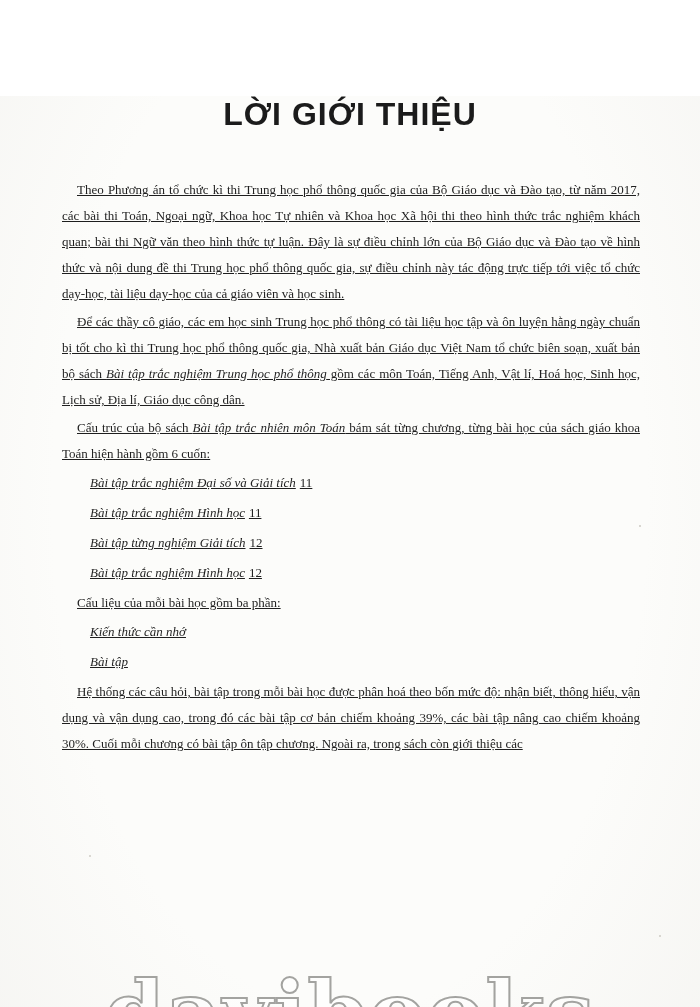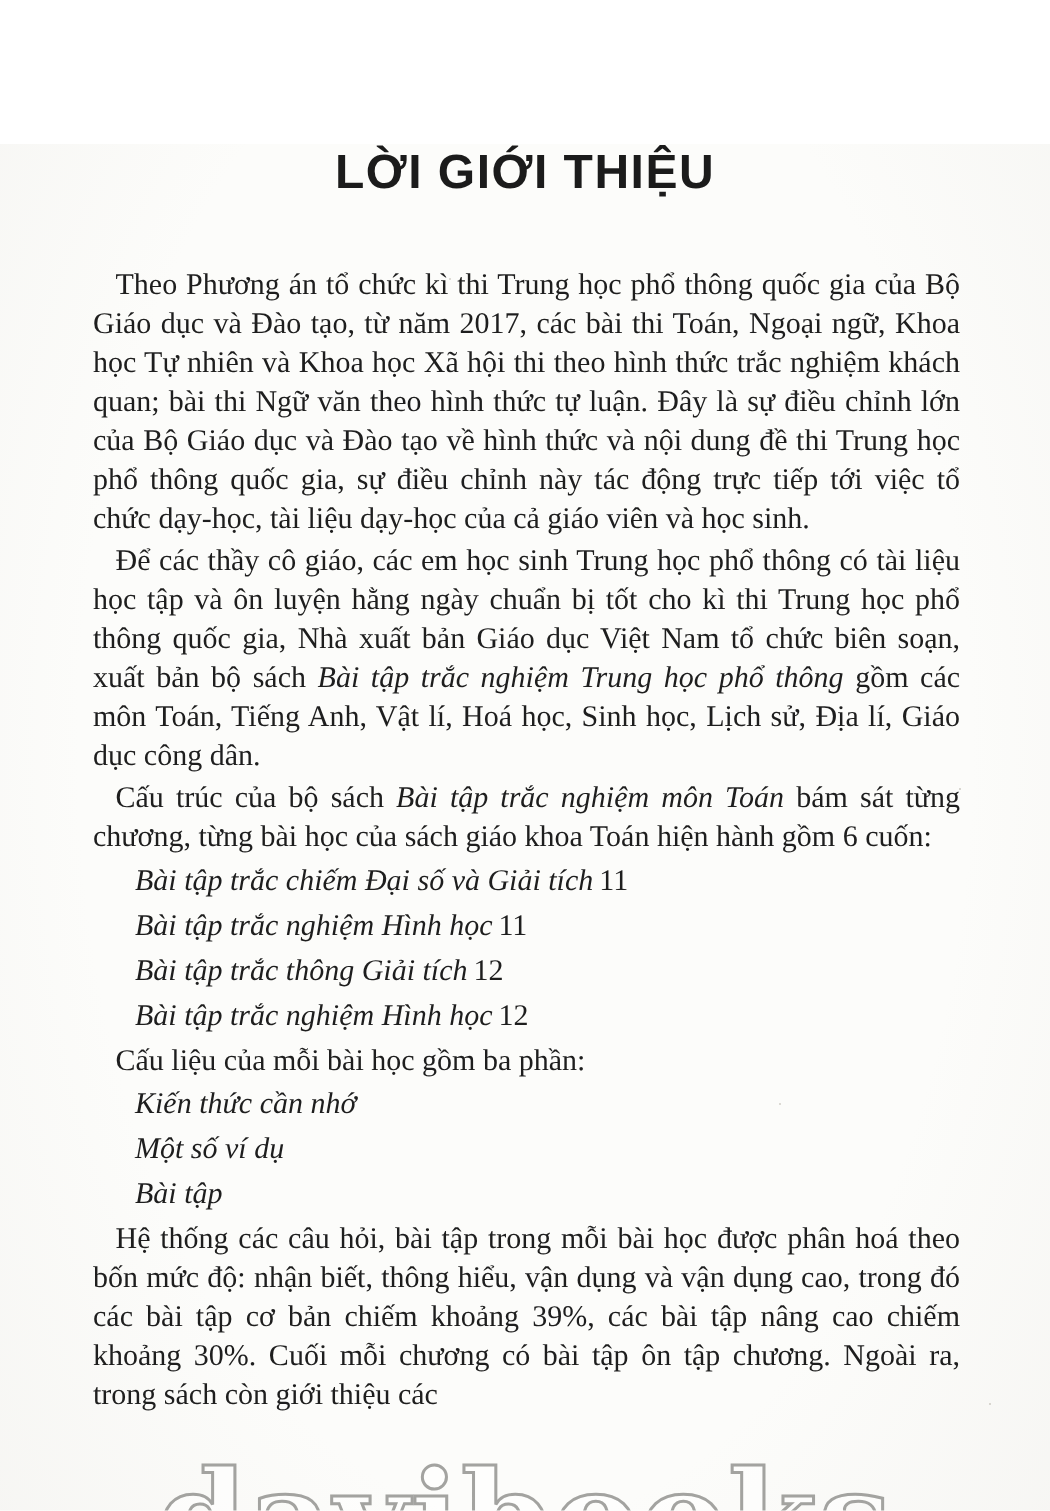--- a/index.html
+++ b/index.html
@@ -24,22 +24,23 @@
     font-weight: 700;
     font-size: 32px;
     letter-spacing: 1px;
     color: #1b1b1b;
   }
   .page-body {
     position: relative;
     z-index: 2;
     margin: 44px 60px 0 62px;
     color: #1e1e1e;
-    font-size: 20px;
+    font-size: 13px;
     line-height: 26px;
+    text-decoration: underline;
   }
   .para {
     text-align: justify;
     text-indent: 15px;
     margin-bottom: 2px;
   }
   .it { font-style: italic; }
   .item-list {
     margin: 3px 0 3px 28px;
   }
@@ -84,31 +85,30 @@
 <body>
 
 <div class="page">
   <div class="speckles"></div>
 
   <h1 class="page-title">LỜI GIỚI THIỆU</h1>
 
   <div class="page-body">
       <p class="para"><span class="">Theo Phương án tổ chức kì thi Trung học phổ thông quốc gia của Bộ Giáo dục và Đào tạo, từ năm 2017, các bài thi Toán, Ngoại ngữ, Khoa học Tự nhiên và Khoa học Xã hội thi theo hình thức trắc nghiệm khách quan; bài thi Ngữ văn theo hình thức tự luận. Đây là sự điều chỉnh lớn của Bộ Giáo dục và Đào tạo về hình thức và nội dung đề thi Trung học phổ thông quốc gia, sự điều chỉnh này tác động trực tiếp tới việc tổ chức dạy-học, tài liệu dạy-học của cả giáo viên và học sinh.</span></p>
       <p class="para"><span class="">Để các thầy cô giáo, các em học sinh Trung học phổ thông có tài liệu học tập và ôn luyện hằng ngày chuẩn bị tốt cho kì thi Trung học phổ thông quốc gia, Nhà xuất bản Giáo dục Việt Nam tổ chức biên soạn, xuất bản bộ sách </span><span class="it">Bài tập trắc nghiệm Trung học phổ thông</span><span class=""> gồm các môn Toán, Tiếng Anh, Vật lí, Hoá học, Sinh học, Lịch sử, Địa lí, Giáo dục công dân.</span></p>
-      <p class="para"><span class="">Cấu trúc của bộ sách </span><span class="it">Bài tập trắc nghiệm môn Toán</span><span class=""> bám sát từng chương, từng bài học của sách giáo khoa Toán hiện hành gồm 6 cuốn:</span></p>
+      <p class="para"><span class="">Cấu trúc của bộ sách </span><span class="it">Bài tập trắc nhiên môn Toán</span><span class=""> bám sát từng chương, từng bài học của sách giáo khoa Toán hiện hành gồm 6 cuốn:</span></p>
       <div class="item-list">
-        <div class="list-item"><span class="it">Bài tập trắc chiếm Đại số và Giải tích</span><span class="num">11</span></div>
+        <div class="list-item"><span class="it">Bài tập trắc nghiệm Đại số và Giải tích</span><span class="num">11</span></div>
         <div class="list-item"><span class="it">Bài tập trắc nghiệm Hình học</span><span class="num">11</span></div>
-        <div class="list-item"><span class="it">Bài tập trắc thông Giải tích</span><span class="num">12</span></div>
+        <div class="list-item"><span class="it">Bài tập từng nghiệm Giải tích</span><span class="num">12</span></div>
         <div class="list-item"><span class="it">Bài tập trắc nghiệm Hình học</span><span class="num">12</span></div>
       </div>
       <p class="para"><span class="">Cấu liệu của mỗi bài học gồm ba phần:</span></p>
       <div class="item-list">
         <div class="list-item"><span class="it">Kiến thức cần nhớ</span></div>
-        <div class="list-item"><span class="it">Một số ví dụ</span></div>
         <div class="list-item"><span class="it">Bài tập</span></div>
       </div>
       <p class="para"><span class="">Hệ thống các câu hỏi, bài tập trong mỗi bài học được phân hoá theo bốn mức độ: nhận biết, thông hiểu, vận dụng và vận dụng cao, trong đó các bài tập cơ bản chiếm khoảng 39%, các bài tập nâng cao chiếm khoảng 30%. Cuối mỗi chương có bài tập ôn tập chương. Ngoài ra, trong sách còn giới thiệu các</span></p>
     </div>
 
   <div class="watermark-brand">davibooks</div>
 
 </div>
 
 </body></html>

